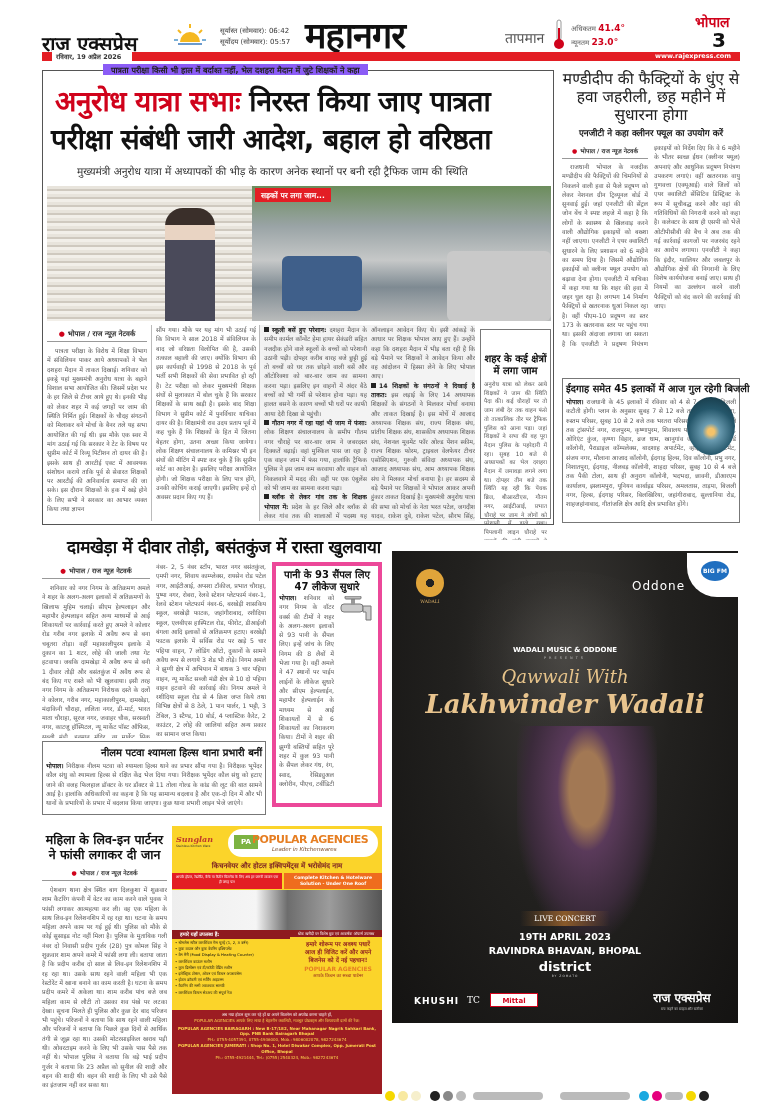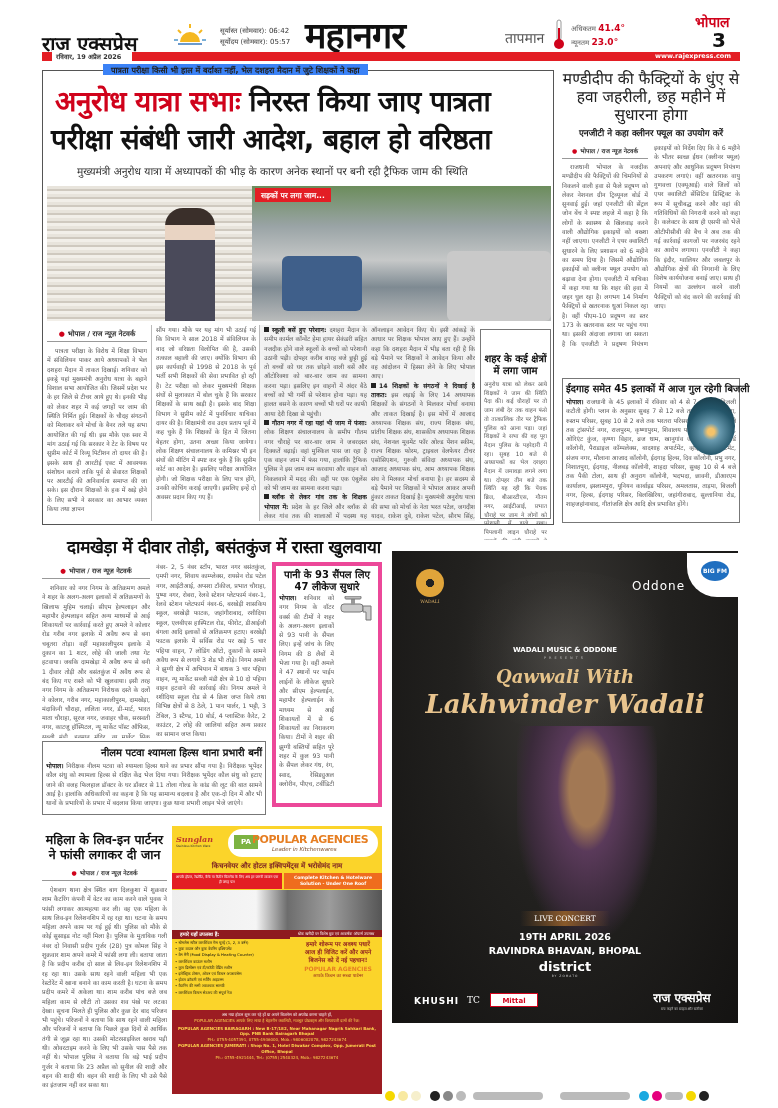--- a/index.html
+++ b/index.html
@@ -1,18 +1,18 @@
 <!DOCTYPE html>
 <html><head>
 <meta charset="utf-8">
 <style>
   * { box-sizing: border-box; margin: 0; padding: 0; }
   body { width: 778px; height: 1108px; background: #fff; font-family: "DejaVu Sans", sans-serif; color: #222; position: relative; overflow: hidden; }
   .abs { position: absolute; }
-  .serif { font-family: "DejaVu Serif", serif; font-weight: bold; }
+  .serif { font-family: "DejaVu Serif", serif; }
   .body-text { font-size: 6.2px; line-height: 9.3px; color: #555; text-align: justify; overflow: hidden; }
   .byline { font-size: 7px; color: #333; font-weight: bold; padding: 4px 0 3px 0; border-bottom: 1px solid #999; text-align: center; }
   .byline .dot { color: #d0021b; margin-right: 3px; }
   .subhead { font-weight: bold; color: #222; }
   .bullet { display: inline-block; width: 5px; height: 5px; background: #222; margin-right: 3px; }
   .col-rule { border-left: 1px solid #bbb; }
   .reg-mark { display: inline-block; width: 10px; height: 10px; border-radius: 50%; }
 </style>
 </head>
 <body>
@@ -49,21 +49,21 @@
   </div>
   <div class="abs" style="left:695px;top:12px;font-size:14px;font-weight:bold;color:#d0021b;">भोपाल</div>
   <div class="abs" style="left:712px;top:28px;font-size:20px;font-weight:bold;color:#111;">3</div>
   <div class="abs" style="left:42px;top:52px;width:698px;height:9px;background:#e31e24;"></div>
   <div class="abs" style="left:52px;top:50px;width:80px;height:12px;background:#fff;"></div>
   <div class="abs" style="left:56px;top:52px;font-size:6.5px;font-weight:bold;color:#333;">रविवार, 19 अप्रैल 2026</div>
   <div class="abs" style="left:655px;top:52px;font-size:6.5px;color:#fff;font-weight:bold;">www.rajexpress.com</div>
 </div>
 
 <div class="abs" style="left:42px;top:70px;width:512px;height:455px;border:1px solid #555;">
-  <div class="abs" style="left:60px;top:-7px;padding:0 8px;background:#3b82f6;font-size:8px;font-weight:bold;color:#222;">पात्रता परीक्षा किसी भी हाल में बर्दाश्त नहीं, भेल दशहरा मैदान में जुटे शिक्षकों ने कहा</div>
+  <div class="abs" style="left:60px;top:-7px;padding:0 8px;background:#8b5cf6;font-size:8px;font-weight:bold;color:#222;">पात्रता परीक्षा किसी भी हाल में बर्दाश्त नहीं, भेल दशहरा मैदान में जुटे शिक्षकों ने कहा</div>
   <div class="abs" style="left:12px;top:10px;font-size:28px;font-weight:bold;white-space:nowrap;letter-spacing:-0.5px;">
     <span style="color:#d0021b;">अनुरोध यात्रा सभाः</span>
     <span style="color:#111;">निरस्त किया जाए पात्रता</span>
   </div>
   <div class="abs" style="left:8px;top:48px;font-size:28px;font-weight:bold;color:#111;white-space:nowrap;letter-spacing:-0.5px;">परीक्षा संबंधी जारी आदेश, बहाल हो वरिष्ठता</div>
   <div class="abs" style="left:34px;top:93px;font-size:10.5px;color:#333;white-space:nowrap;">मुख्यमंत्री अनुरोध यात्रा में अध्यापकों की भीड़ के कारण अनेक स्थानों पर बनी रही ट्रैफिक जाम की स्थिति</div>
 
   <div class="abs" style="left:4px;top:115px;width:504px;height:135px;background:linear-gradient(90deg,#c8c4bd 0%,#dcd7cf 20%,#b8b3aa 38%,#8e9ca5 45%,#aab3b6 60%,#7d8c96 75%,#b4b9bc 100%);">
     <div class="abs" style="left:0;top:0;width:205px;height:135px;background:repeating-linear-gradient(180deg,#e8e4dc 0 3px,#cfc9bf 3px 5px,#f2efe9 5px 8px);"></div>
     <div class="abs" style="left:118px;top:22px;width:50px;height:113px;background:linear-gradient(180deg,#3a2f2a 0 15%,#e9d4c3 15% 28%,#4a4a5a 28% 100%);border-radius:18px 18px 0 0;"></div>
@@ -207,21 +207,21 @@
   <div class="abs" style="left:295px;top:2px;width:56px;height:44px;background:#fff;border-radius:0 0 0 30px;">
     <div style="position:absolute;left:14px;top:8px;width:28px;height:20px;border-radius:50%;background:#1f6fc0;color:#fff;font-size:6px;font-weight:bold;text-align:center;line-height:20px;">BIG FM</div>
   </div>
   <div class="abs" style="left:60px;top:20px;width:230px;height:160px;border-radius:50%;background:radial-gradient(circle,rgba(90,88,84,0.5) 0%,rgba(60,58,55,0.2) 50%,transparent 70%);"></div>
   <div class="abs" style="left:0;top:95px;width:346px;text-align:center;font-size:7px;font-weight:bold;color:#fff;">WADALI MUSIC &amp; ODDONE</div>
   <div class="abs" style="left:0;top:105px;width:346px;text-align:center;font-size:3.5px;letter-spacing:3px;color:#bbb;">PRESENTS</div>
   <div class="abs serif" style="left:0;top:115px;width:346px;text-align:center;font-size:18px;font-style:italic;color:#e6c38a;">Qawwali With</div>
   <div class="abs serif" style="left:0;top:138px;width:346px;text-align:center;font-size:26px;font-style:italic;font-weight:bold;color:#e8c48e;">Lakhwinder Wadali</div>
   <div class="abs" style="left:125px;top:175px;width:140px;height:210px;background:radial-gradient(ellipse at 50% 30%,#a27854 0 18%,#5a3a5a 30%,#3a2a3a 60%,transparent 75%);"></div>
   <div class="abs" style="left:128px;top:360px;width:90px;text-align:center;font-family:'DejaVu Serif',serif;font-size:7.5px;color:#fff;background:linear-gradient(90deg,transparent,#8a5a2a,transparent);padding:3px 0;">LIVE CONCERT</div>
-  <div class="abs" style="left:0;top:380px;width:346px;text-align:center;font-size:9.5px;font-weight:bold;color:#fff;">19TH APRIL 2026</div>
+  <div class="abs" style="left:0;top:380px;width:346px;text-align:center;font-size:9.5px;font-weight:bold;color:#fff;">19TH APRIL 2023</div>
   <div class="abs" style="left:0;top:408px;width:346px;text-align:center;">
     <div style="font-size:13px;font-weight:bold;color:#fff;">district</div>
     <div style="font-size:3px;color:#ccc;letter-spacing:1px;">BY ZOMATO</div>
   </div>
   <div class="abs" style="left:0;top:394px;width:346px;text-align:center;font-size:9.5px;font-weight:bold;color:#fff;">RAVINDRA BHAVAN, BHOPAL</div>
   <div class="abs" style="left:22px;top:445px;font-size:9px;font-weight:bold;color:#fff;letter-spacing:1px;">KHUSHI</div>
   <div class="abs" style="left:75px;top:444px;font-size:9px;color:#fff;font-family:'DejaVu Serif',serif;">TC</div>
   <div class="abs" style="left:98px;top:442px;width:48px;height:14px;background:#fff;color:#d0021b;font-size:7px;font-weight:bold;text-align:center;line-height:14px;border:1px solid #d0021b;">Mittal</div>
   <div class="abs" style="left:250px;top:438px;width:80px;text-align:center;">
     <div style="font-size:12px;font-weight:bold;color:#fff;">राज एक्सप्रेस</div>

